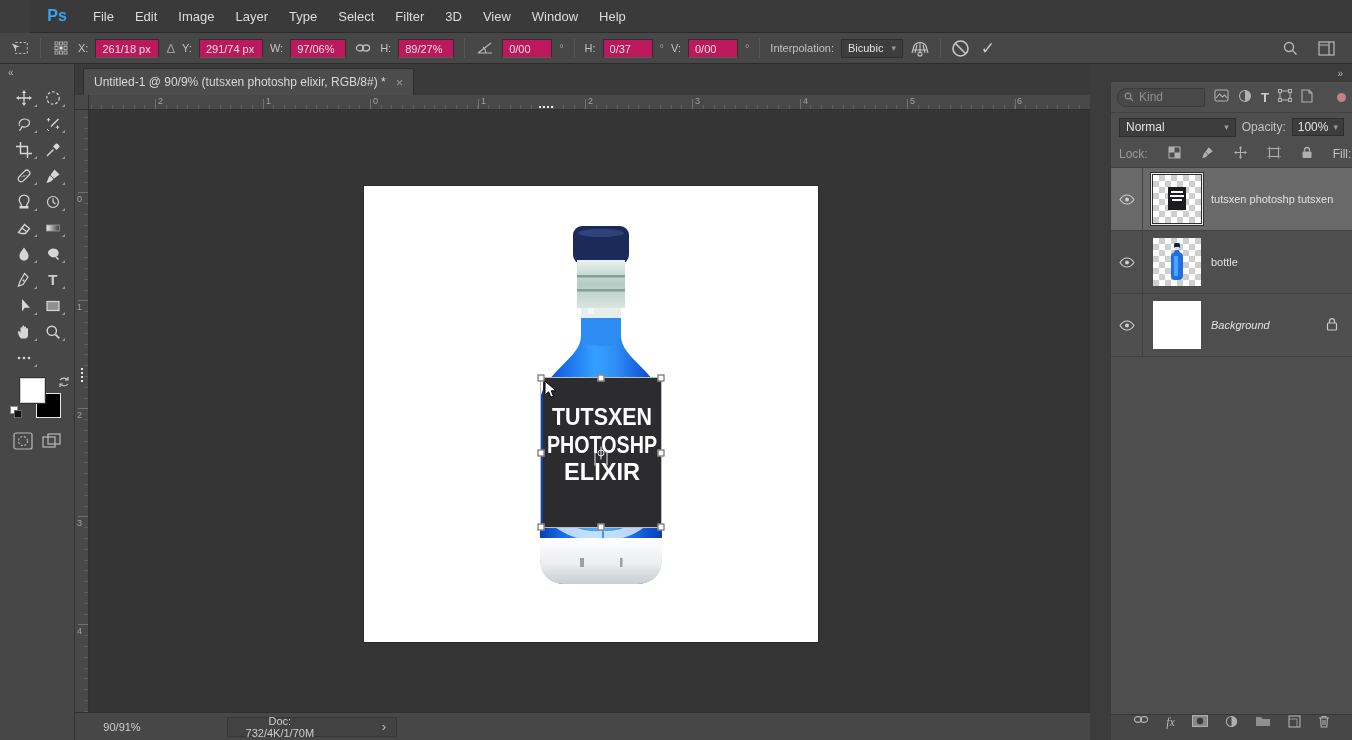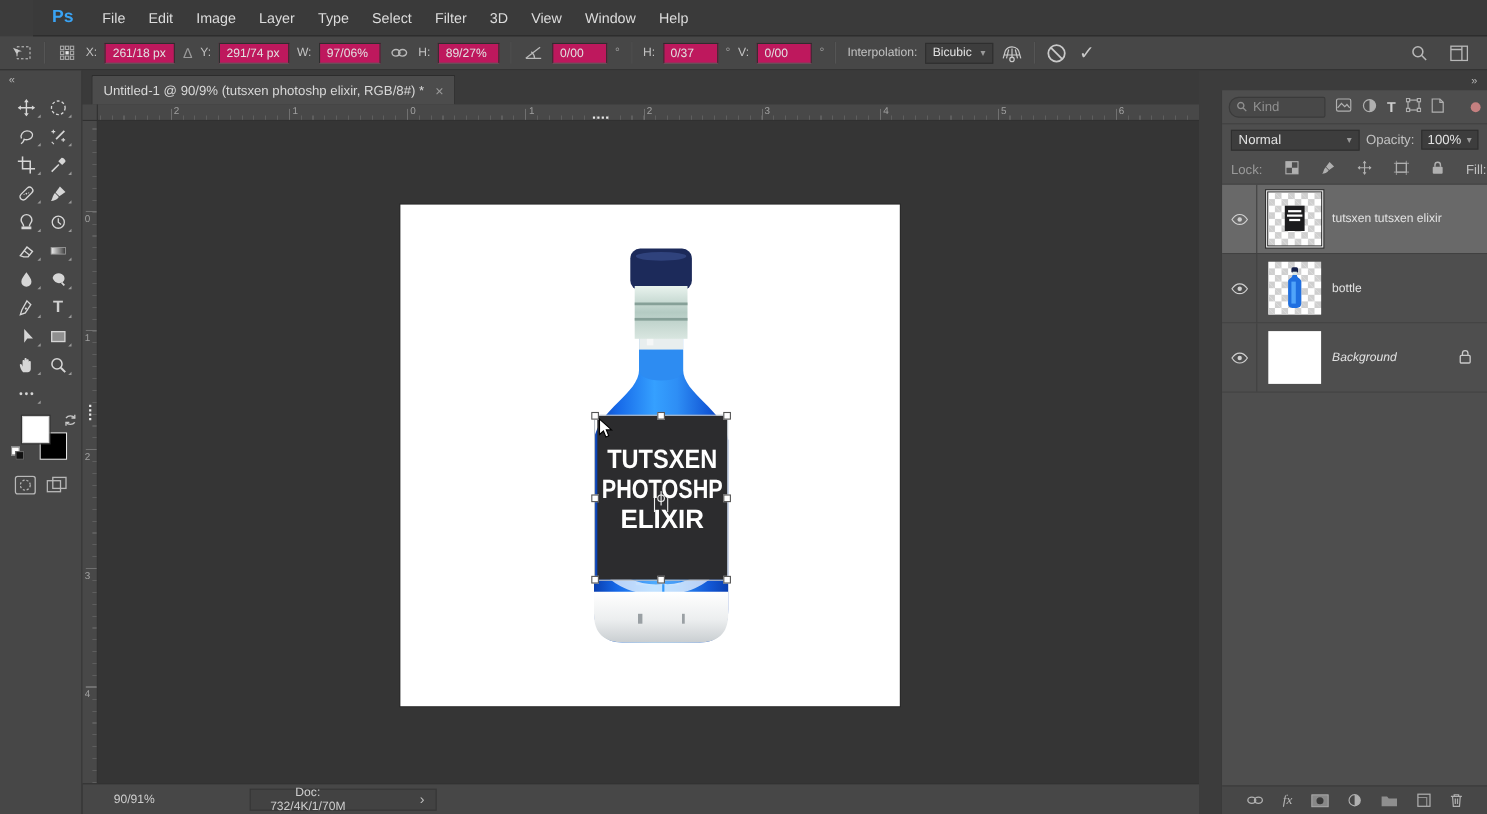--- a/index.html
+++ b/index.html
@@ -120,21 +120,21 @@
   .checker { background-color:#fff; background-image:
       linear-gradient(45deg,#cfcfcf 25%,transparent 25%,transparent 75%,#cfcfcf 75%),
       linear-gradient(45deg,#cfcfcf 25%,transparent 25%,transparent 75%,#cfcfcf 75%);
     background-size:12px 12px; background-position:0 0,6px 6px; }
   .thumb-white { background:#fff; }
   .layer-name { font-size:11px; color:#e2e2e2; }
   .layer-name.italic { font-style:italic; }
   .layer-lock { margin-left:auto; margin-right:14px; }
   .layers-filler { flex:1; background:#4e4e4e; }
 
-  .panel-bottom { height:26px; background:#474747; border-top:1px solid #3a3a3a; display:flex; align-items:center; justify-content:center; gap:17px; }
+  .panel-bottom { height:26px; background:#474747; border-top:1px solid #3a3a3a; display:flex; align-items:flex-start; justify-content:center; gap:17px; }
   .pb-icon { display:flex; align-items:center; }
   .fx-text { font-style:italic; font-size:12px; color:#b8b8b8; font-family:"Liberation Serif", serif; }
 
   .icon-t { font-size:13px; font-weight:bold; color:#cfcfcf; line-height:1; }
 </style>
 </head>
 <body>
 
 <div class="app">
 
@@ -591,21 +591,21 @@
                   </svg>
                 </span>
               <span class="thumb checker sel-frame">
                 <svg width="48" height="48" viewBox="0 0 48 48" style="position:absolute;inset:0">
                     <rect x="15" y="12" width="18" height="23" fill="#1c1c1e"></rect>
                     <rect x="18" y="16" width="12" height="2" fill="#fff"></rect>
                     <rect x="17" y="20" width="14" height="2" fill="#fff"></rect>
                     <rect x="19" y="24" width="10" height="2" fill="#fff"></rect>
                   </svg>
               </span>
-              <span class="layer-name">tutsxen tutsxen elixir</span>
+              <span class="layer-name">tutsxen photoshp tutsxen</span>
             </div>
             <div class="layer-row">
               <span class="eye-cell">
                   <svg width="16" height="11" viewBox="0 0 16 11">
                     <path d="M1 5.5C3.2 2 5.5 1 8 1s4.8 1 7 4.5C12.8 9 10.5 10 8 10S3.2 9 1 5.5z" fill="none" stroke="#cfcfcf" stroke-width="1.1"></path>
                     <circle cx="8" cy="5.5" r="2" fill="#cfcfcf"></circle>
                   </svg>
                 </span>
               <span class="thumb checker">
                 <svg width="48" height="48" viewBox="0 0 48 48" style="position:absolute;inset:0">

